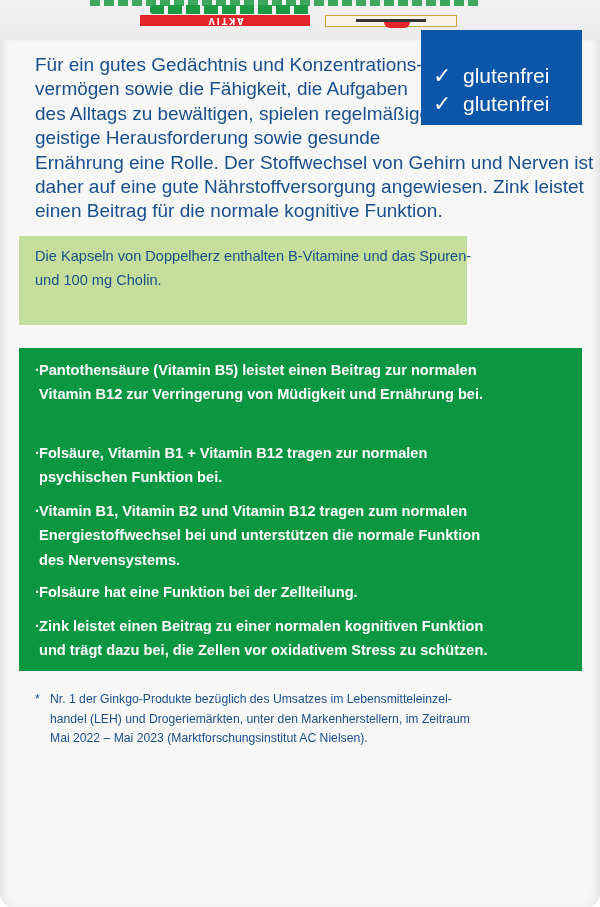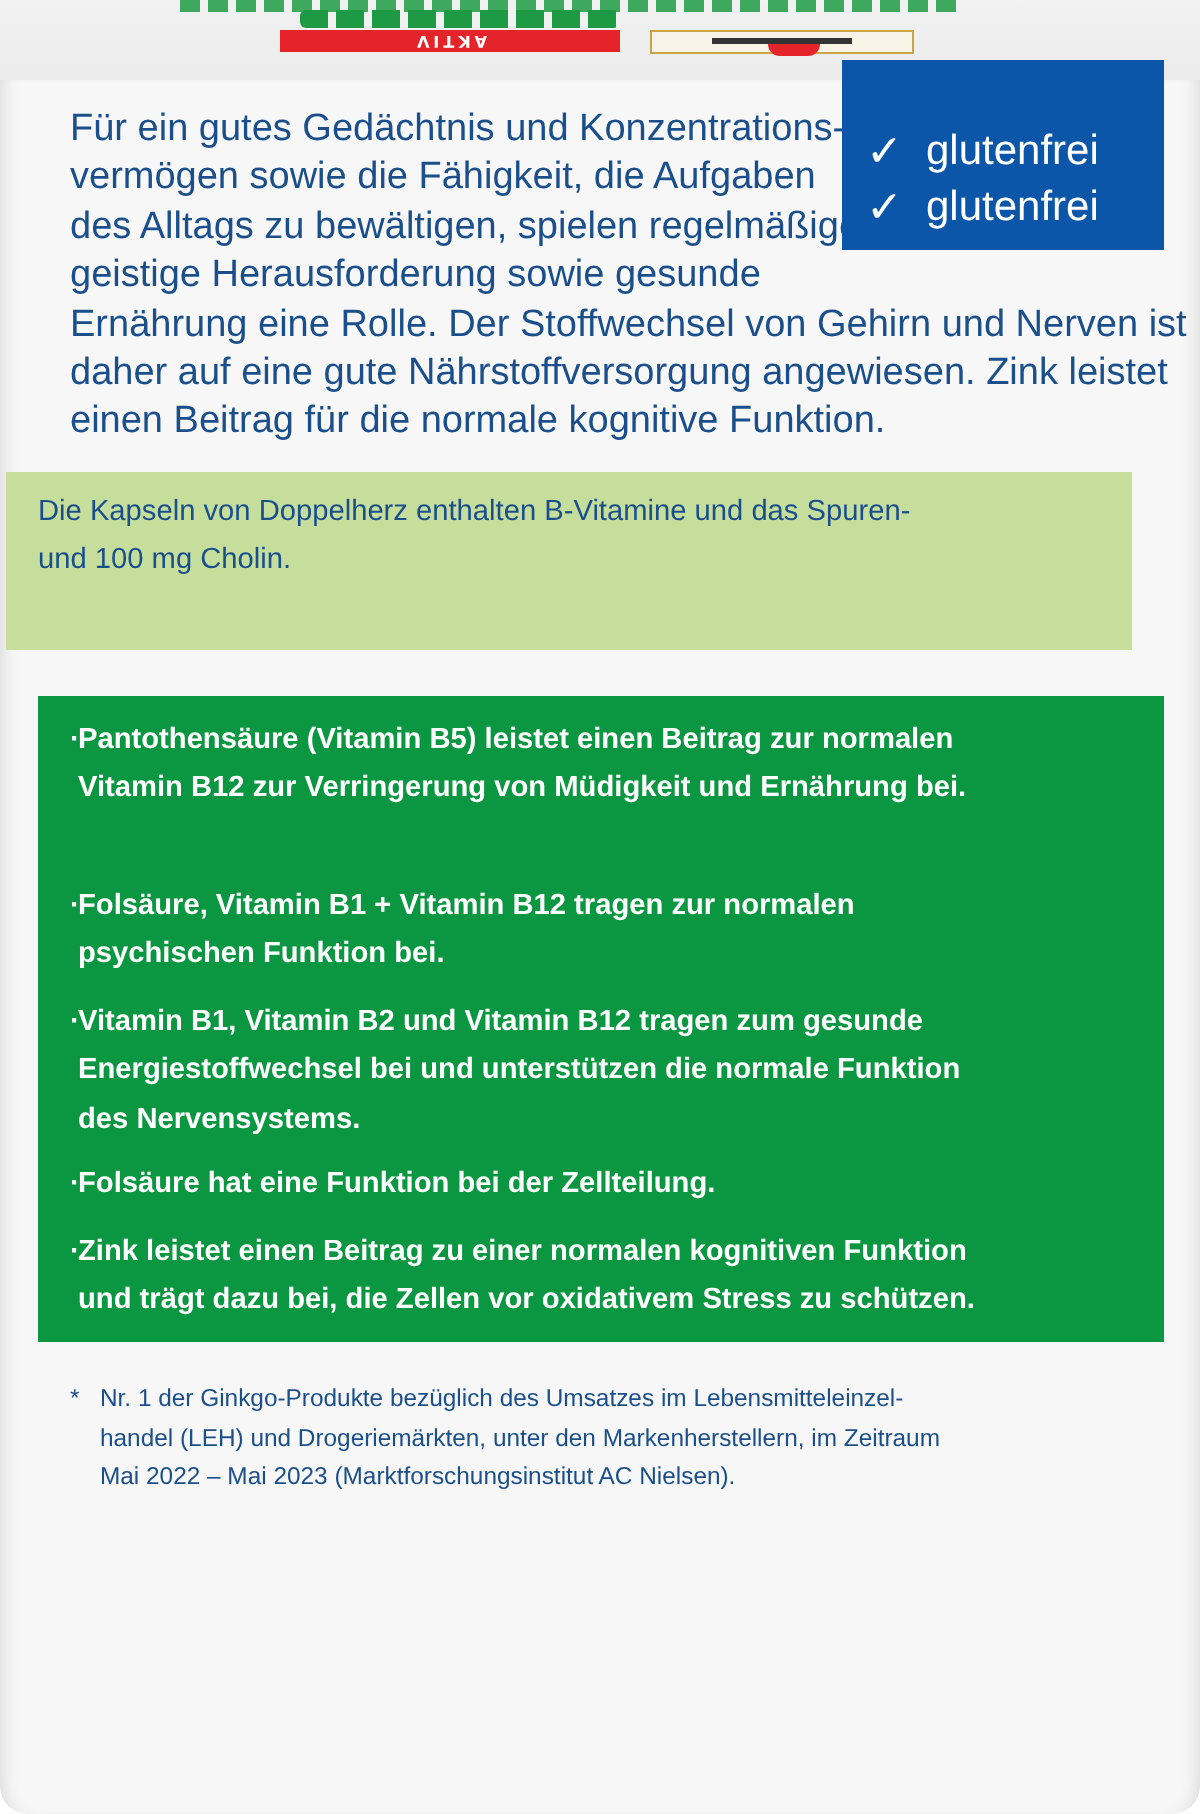--- a/index.html
+++ b/index.html
@@ -59,21 +59,21 @@
     font-family: "Liberation Sans", sans-serif;
   }
   .badge-row {
     position: absolute; left: 12px; display: flex; align-items: center;
     font-size: 21px; font-weight: normal;
   }
   .badge-row .check { font-size: 22px; width: 24px; margin-right: 6px; }
   .badge-row.r1 { top: 33px; }
   .badge-row.r2 { top: 61px; }
   .light-green {
-    position: absolute; left: 3px; top: 236px; width: 563px; height: 89px;
+    position: absolute; left: 19px; top: 236px; width: 448px; height: 89px;
     background: #c6de9b;
   }
   .light-green .txt {
     position: absolute; left: 16px; top: 8px;
     color: #1b4f8c; font-size: 14.6px; line-height: 24.4px;
     font-family: "Liberation Sans", sans-serif;
   }
   .light-green .txt span { display: block; white-space: nowrap; }
   .dark-green {
     position: absolute; left: 19px; top: 348px; width: 563px; height: 323px;
@@ -151,21 +151,21 @@
   <div class="bullet b2">
     <span class="dot">·</span>
     <div class="lines">
       <span>Folsäure, Vitamin B1 + Vitamin B12 tragen zur normalen</span>
       <span>psychischen Funktion bei.</span>
     </div>
   </div>
   <div class="bullet b3">
     <span class="dot">·</span>
     <div class="lines">
-      <span>Vitamin B1, Vitamin B2 und Vitamin B12 tragen zum gesunde</span>
+      <span>Vitamin B1, Vitamin B2 und Vitamin B12 tragen zum normalen</span>
       <span>Energiestoffwechsel bei und unterstützen die normale Funktion</span>
       <span>des Nervensystems.</span>
     </div>
   </div>
   <div class="bullet b4">
     <span class="dot">·</span>
     <div class="lines">
       <span>Folsäure hat eine Funktion bei der Zellteilung.</span>
     </div>
   </div>

